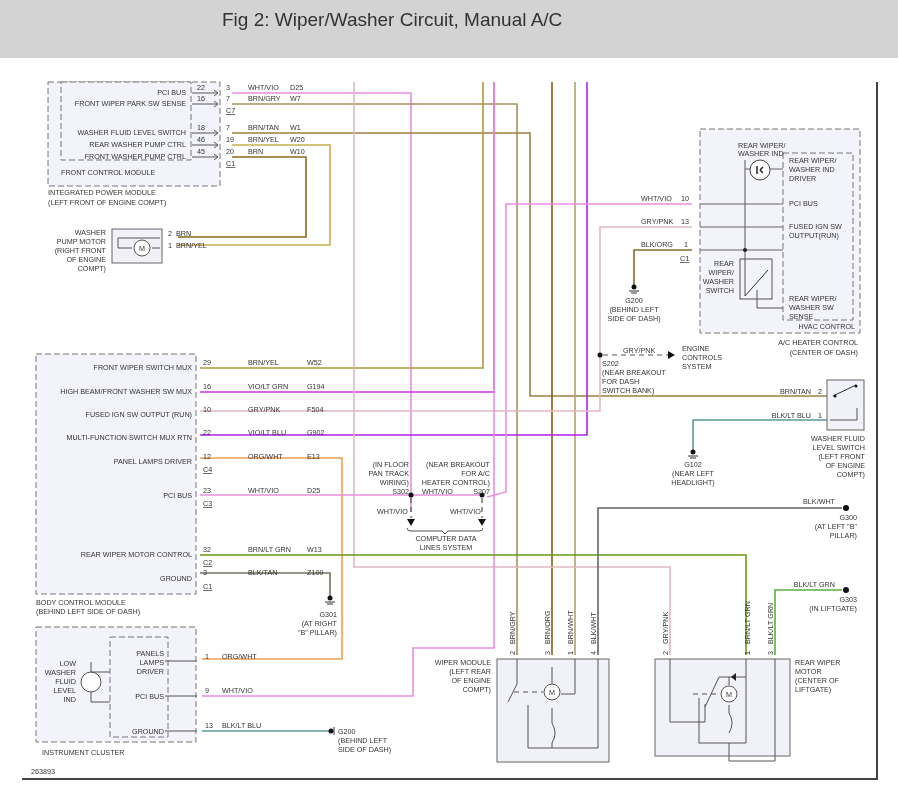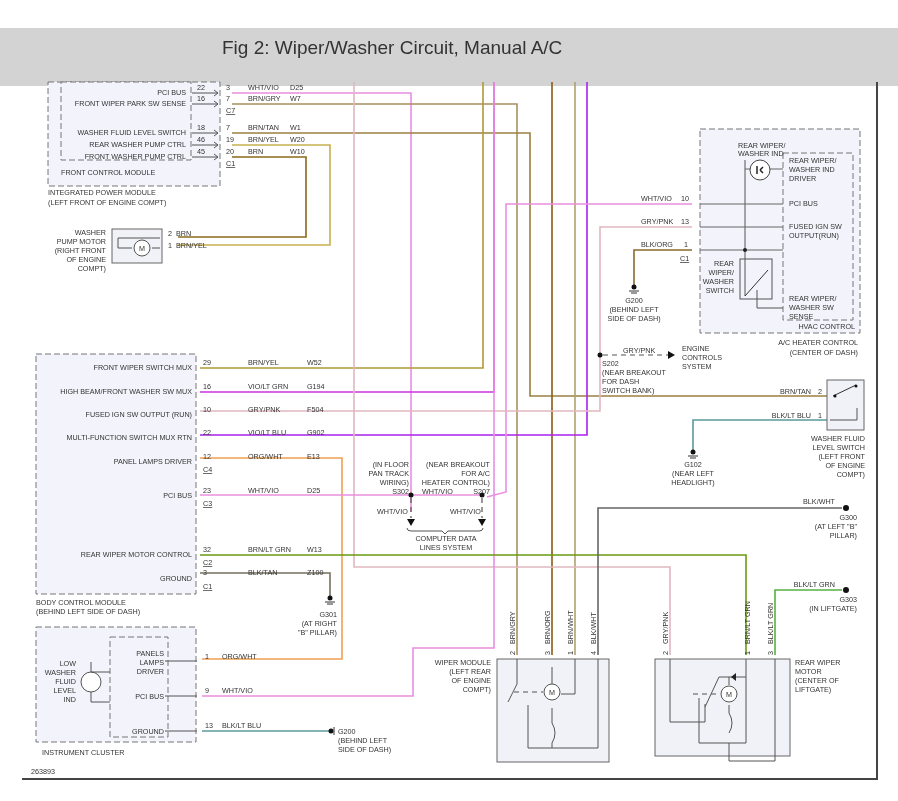--- a/index.html
+++ b/index.html
@@ -1,17 +1,17 @@
 <!DOCTYPE html>
 <html><head>
 <meta charset="utf-8">
 <style>
   html, body { margin:0; padding:0; background:#ffffff; }
   body { width:898px; height:801px; position:relative; overflow:hidden; font-family:"Liberation Sans", sans-serif; }
-  .header { position:absolute; left:0; top:0; width:898px; height:58px; background:#d3d3d3;margin-top:28px; }
+  .header { position:absolute; left:0; top:0; width:898px; height:58px; background:#d3d3d3; }
   .header .title { position:absolute; left:222px; top:9px; font-family:"Liberation Sans", sans-serif; font-size:19px; color:#333; letter-spacing:0; }
   .frame { position:absolute; left:22px; top:82px; width:854px; height:697px; border-right:2px solid #444; }
   .frame-bottom { position:absolute; left:22px; top:778px; width:856px; height:2px; background:#444; }
   svg { position:absolute; left:0; top:0; }
   svg text { font-family:"Liberation Sans", sans-serif; font-size:7.2px; fill:#333; }
   .mod { fill:#f3f3fb; stroke:#777; stroke-width:1; stroke-dasharray:6 3; }
   .modsolid { fill:#f1f1f8; stroke:#666; stroke-width:1; }
   .wire { fill:none; stroke-width:1.6; }
   .thin { fill:none; stroke:#555; stroke-width:1; }
   .dash { fill:none; stroke:#555; stroke-width:1.2; stroke-dasharray:5 4; }

